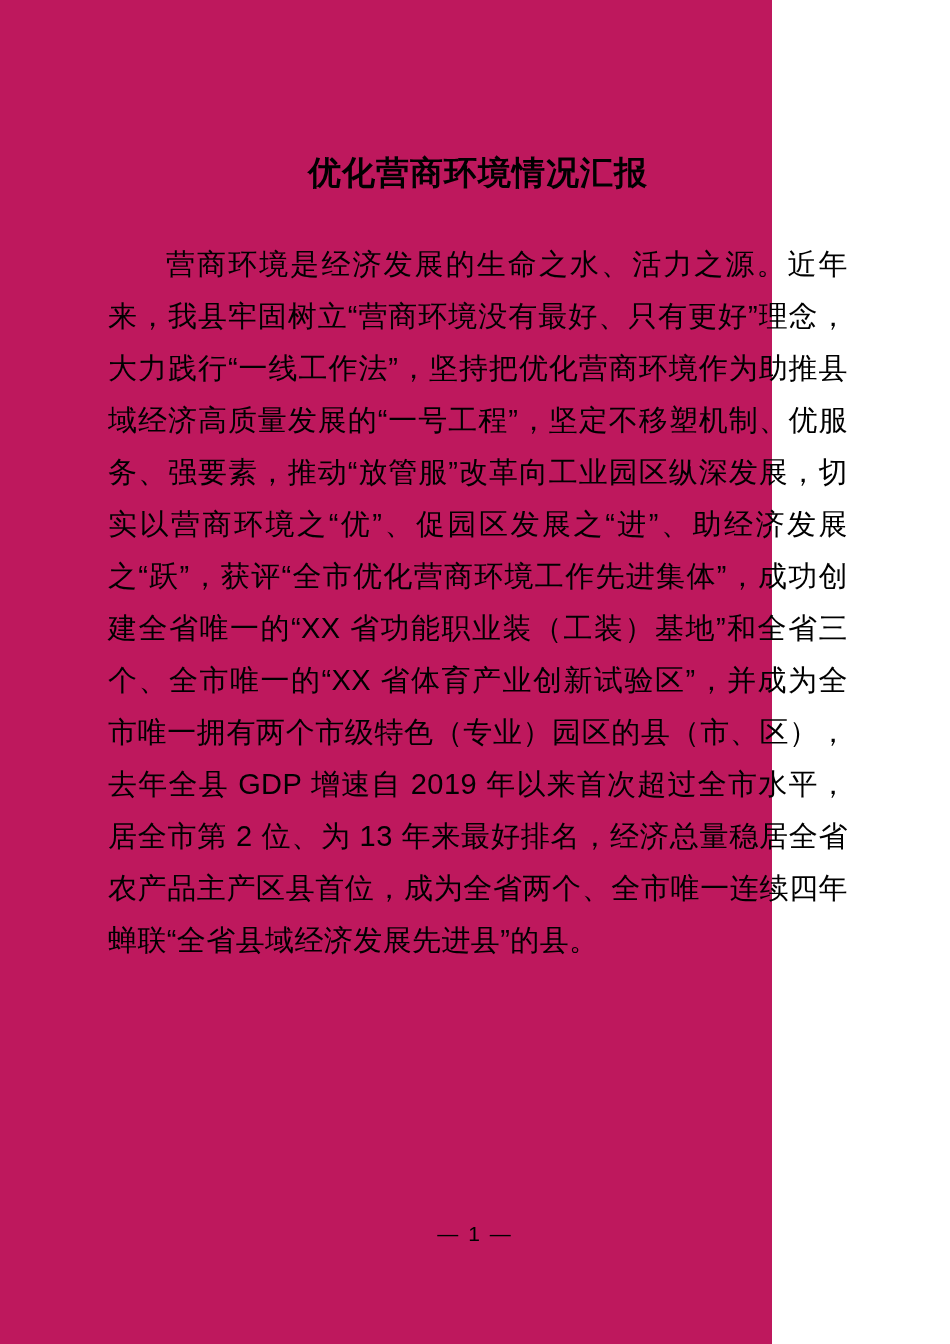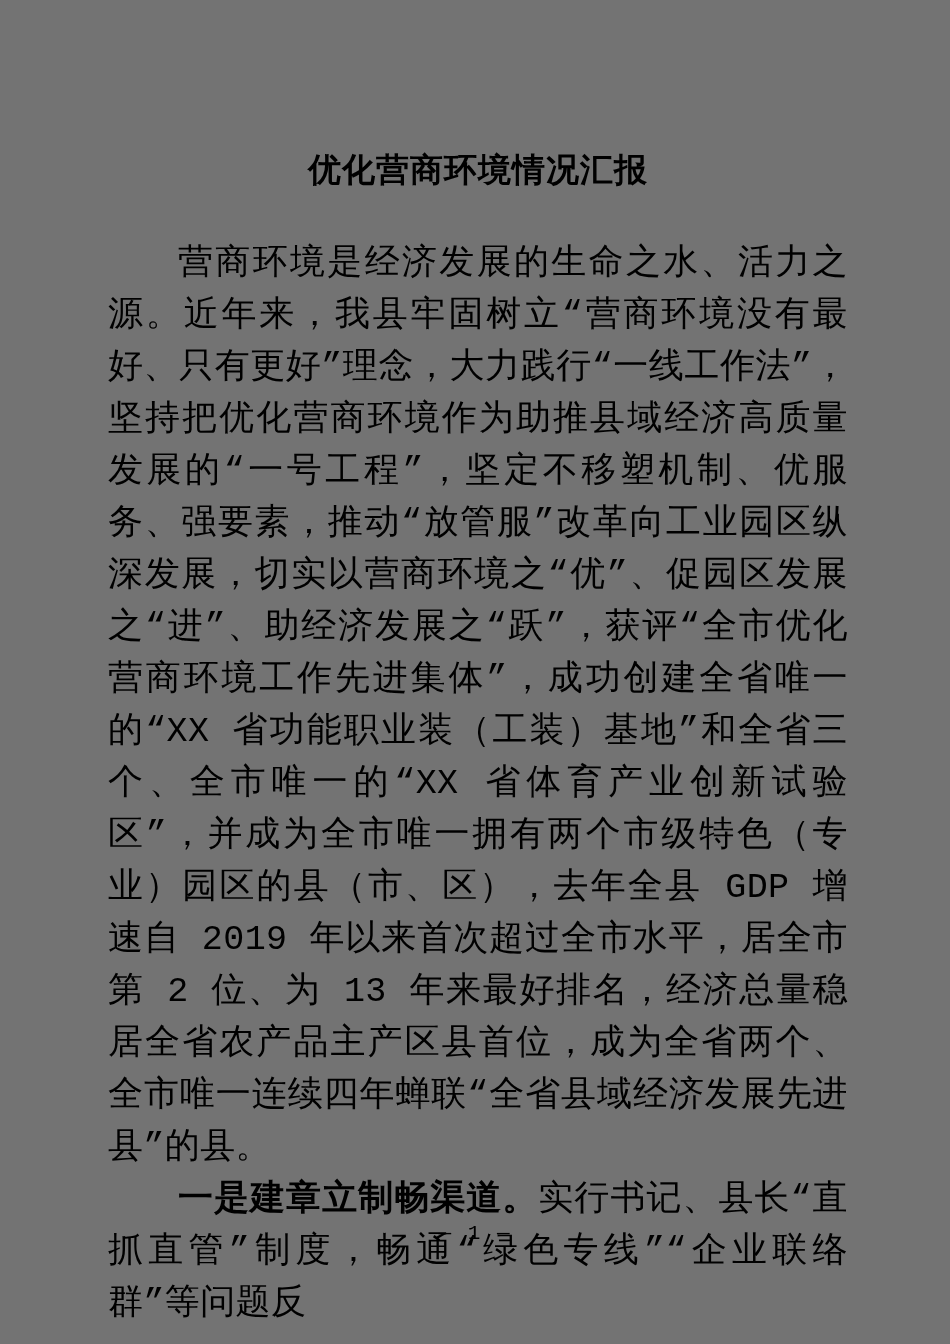--- a/index.html
+++ b/index.html
@@ -12,42 +12,41 @@
     height: 1344px;
     font-family: "Liberation Sans", sans-serif;
     color: #000000;
     position: relative;
     overflow: hidden;
   }
   .page {
     position: absolute;
     left: 0;
     top: 0;
-    width: 950px;
+    width: 772px;
     height: 1344px;
-    background: #737373;
+    background: #be185d;
     box-sizing: border-box;
-    font-family: Liberation Mono, monospace;
   }
   .content {
     position: absolute;
     left: 108px;
     top: 150px;
     width: 740px;
   }
   .doc-title {
     font-size: 33px;
     font-weight: bold;
     text-align: center;
     letter-spacing: 1px;
     line-height: 1.4;
     margin: 0 0 42px 0;
   }
   p.body-para {
-    font-size: 35px;
+    font-size: 29px;
     line-height: 52px;
     margin: 0;
     text-align: justify;
     text-justify: inter-ideograph;
     letter-spacing: 0.4px;
   }
   p.body-para.indent {
     text-indent: 2em;
   }
   p.heading-para {
@@ -73,17 +72,16 @@
 </head>
 <body>
 
 <div class="page">
   <div class="content">
     <h1 class="doc-title">优化营商环境情况汇报</h1>
 
     <p class="body-para indent">营商环境是经济发展的生命之水、活力之源。近年来，我县牢固树立“营商环境没有最好、只有更好”理念，大力践行“一线工作法”，坚持把优化营商环境作为助推县域经济高质量发展的“一号工程”，坚定不移塑机制、优服务、强要素，推动“放管服”改革向工业园区纵深发展，切实以营商环境之“优”、促园区发展之“进”、助经济发展之“跃”，获评“全市优化营商环境工作先进集体”，成功创建全省唯一的“XX 省功能职业装（工装）基地”和全省三个、全市唯一的“XX 省体育产业创新试验区”，并成为全市唯一拥有两个市级特色（专业）园区的县（市、区），去年全县 GDP 增速自 2019 年以来首次超过全市水平，居全市第 2 位、为 13 年来最好排名，经济总量稳居全省农产品主产区县首位，成为全省两个、全市唯一连续四年蝉联“全省县域经济发展先进县”的县。</p>
 
 
-    <p class="body-para indent"><span class="bold">一是建章立制畅渠道。</span><span>实行书记、县长“直抓直管”制度，畅通“绿色专线”“企业联络群”等问题反</span></p>
   </div>
 
   <div class="footer">— 1 —</div>
 </div>
 
 </body></html>

